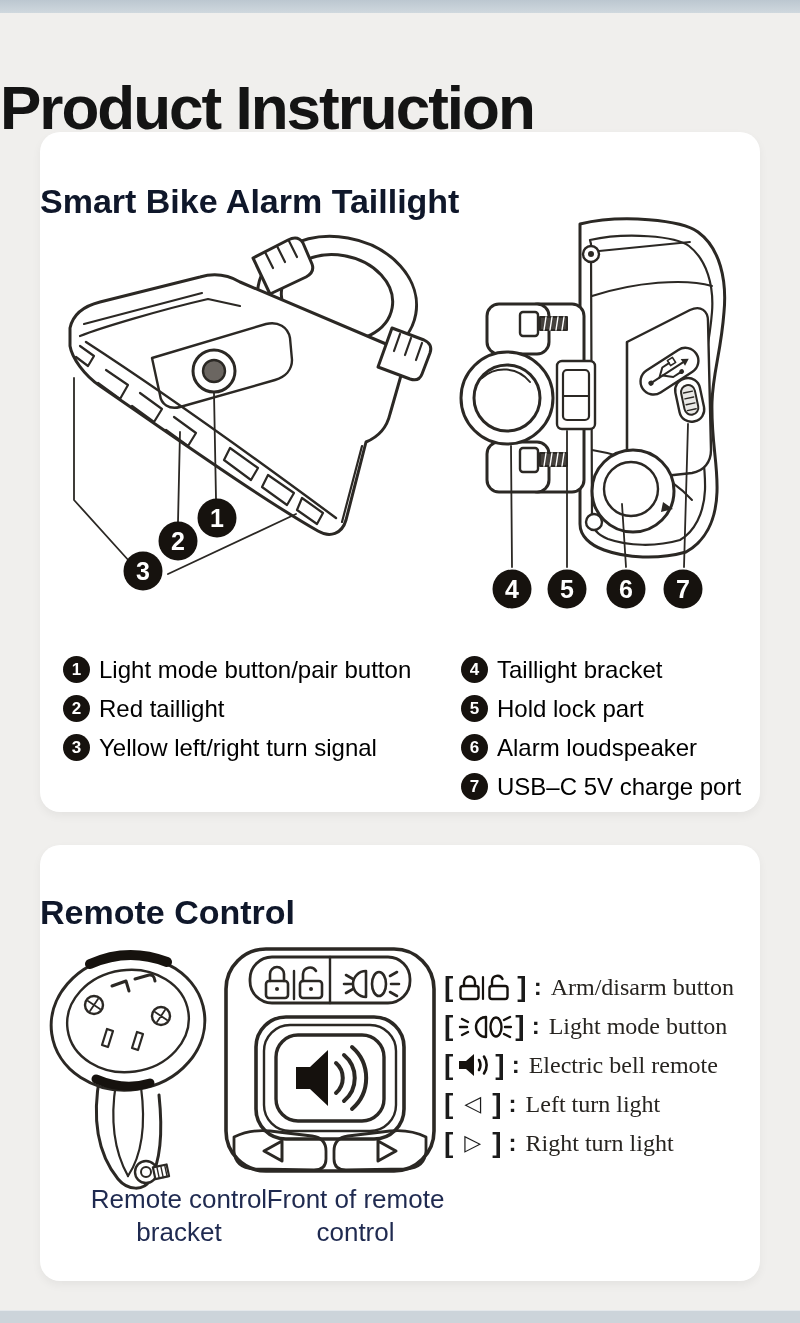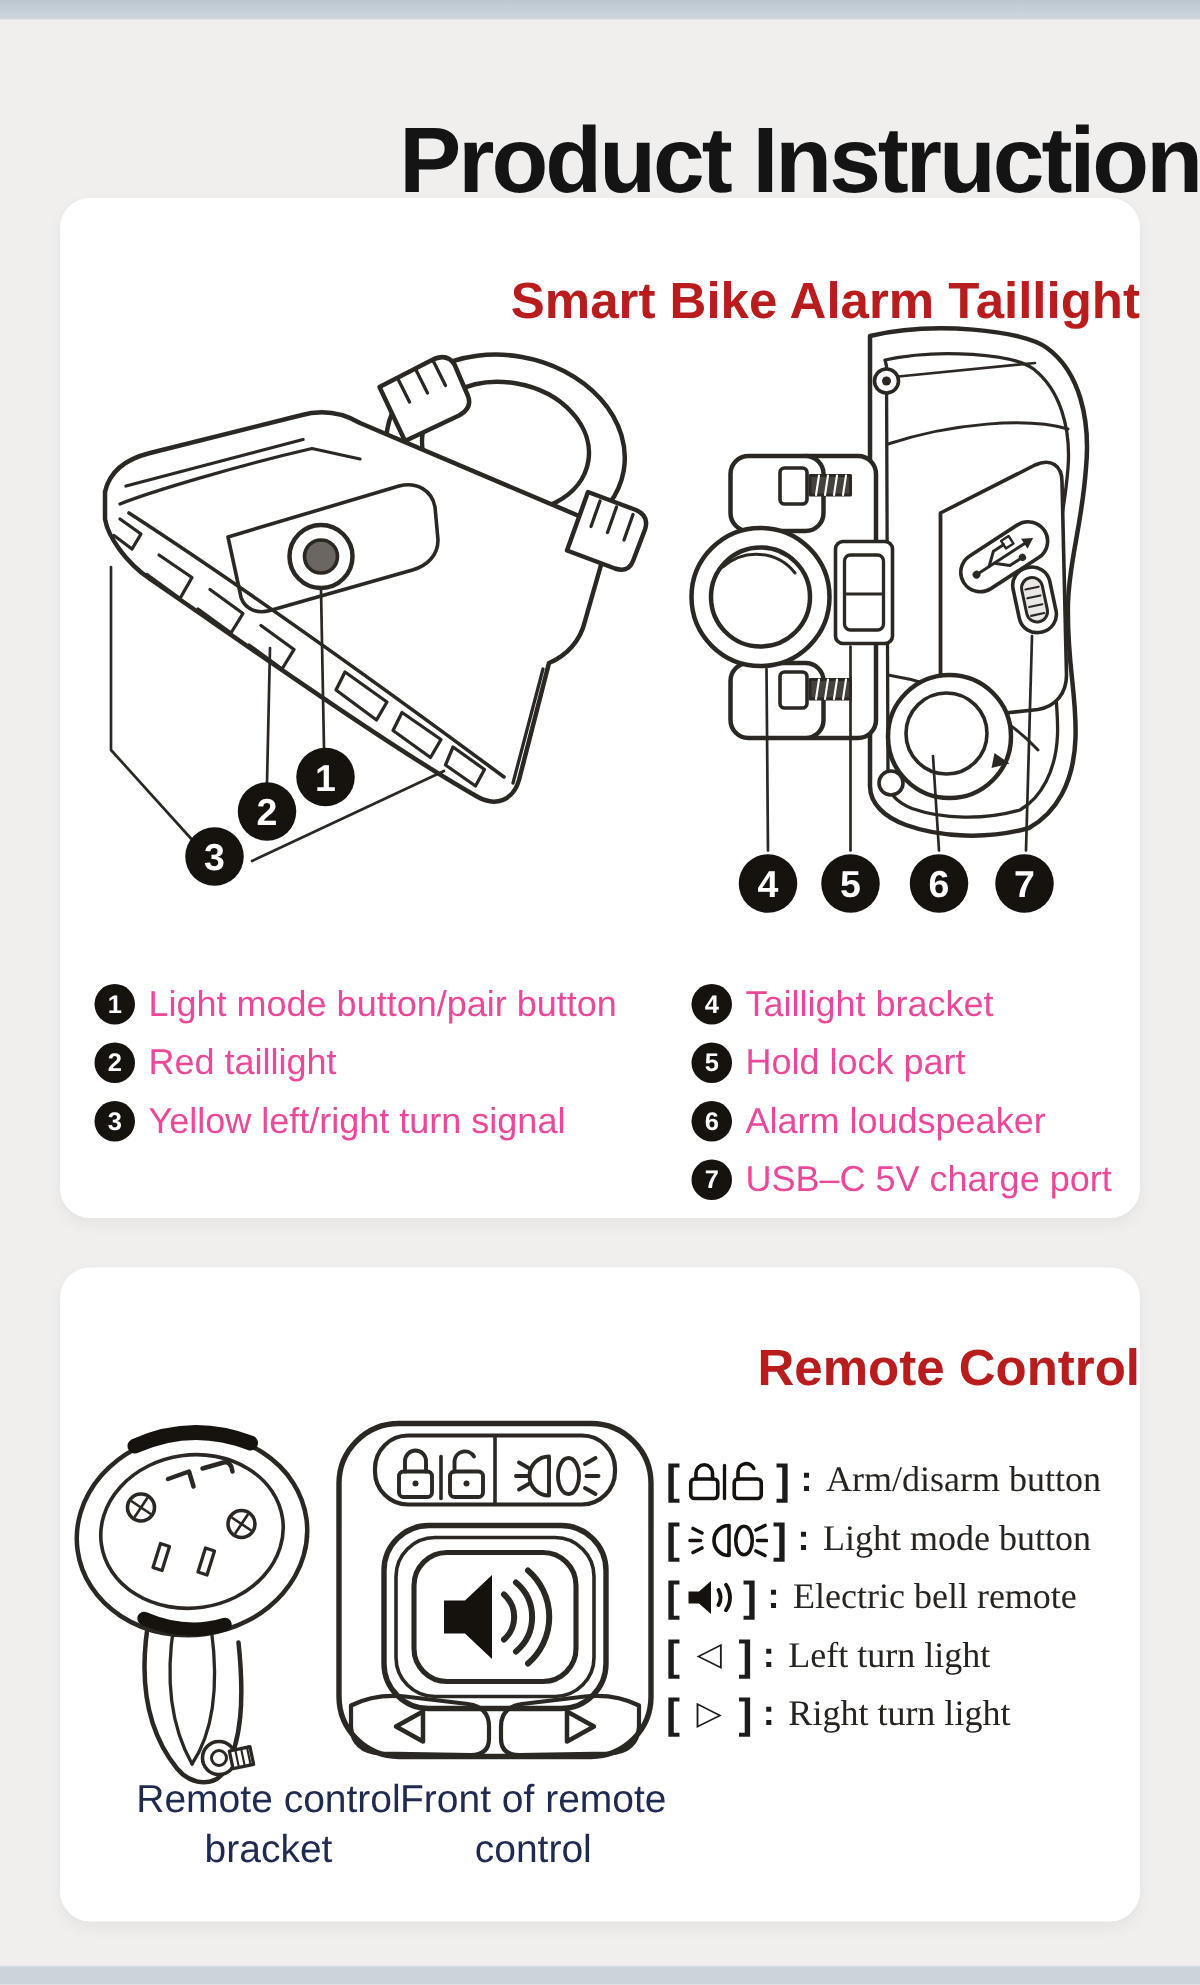--- a/index.html
+++ b/index.html
@@ -5,44 +5,44 @@
   html,body{margin:0;padding:0;}
   body{
     width:800px;height:1323px;position:relative;overflow:hidden;
     background:#f0efed;
     font-family:"Liberation Sans", sans-serif;
   }
   .top-bar{position:absolute;top:0;left:0;width:800px;height:13px;
     background:linear-gradient(#bcc7d0,#cfd8de);}
   .bottom-bar{position:absolute;bottom:0;left:0;width:800px;height:12px;
     background:#ccd4da;border-top:1px solid #e4e8eb;}
-  .page-title{position:absolute;top:30px;left:0;width:800px;text-align:right;
+  .page-title{position:absolute;top:30px;left:0;width:800px;text-align:left;
     font-size:62px;font-weight:600;color:#141414;letter-spacing:-2px;white-space:nowrap;}
   .card{position:absolute;left:40px;width:720px;background:#ffffff;
     border-radius:20px;box-shadow:0 4px 10px rgba(0,0,0,0.05);}
   .card1{top:132px;height:680px;}
   .card2{top:845px;height:436px;}
-  .card-heading{position:absolute;left:0;width:100%;text-align:right;
-    font-size:34px;font-weight:600;color:#b91c1c;white-space:nowrap;}
+  .card-heading{position:absolute;left:0;width:100%;text-align:left;
+    font-size:34px;font-weight:600;color:#0f172a;white-space:nowrap;}
   .card1 .card-heading{top:22px;}
   .card2 .card-heading{top:20px;}
   .svg-abs{position:absolute;}
   .svg-taillight{left:0;top:68px;}
   .svg-bracket-back{left:390px;top:68px;}
   .svg-remote-mount{left:0;top:100px;}
   .svg-remote-front{left:180px;top:98px;}
 
   .tlegend{position:absolute;top:524px;}
   .tlegend-left{left:23px;}
   .tlegend-right{left:421px;}
   .tl-row{display:flex;align-items:center;height:27px;margin-bottom:12px;}
   .badge{width:27px;height:27px;border-radius:50%;background:#16120e;color:#fff;
     display:flex;align-items:center;justify-content:center;
     font-size:17px;font-weight:bold;flex:0 0 27px;}
-  .tl-label{margin-left:9px;font-size:24px;color:#ec4899;white-space:nowrap;}
+  .tl-label{margin-left:9px;font-size:24px;color:#000000;white-space:nowrap;}
 
   .rlegend{position:absolute;left:404px;top:128px;}
   .rl-row{display:flex;align-items:center;height:28px;margin-bottom:11px;
     font-size:24px;color:#272420;}
   .rbracket{font-size:28px;font-weight:bold;color:#1b1b1b;line-height:28px;}
   .ricon{display:flex;align-items:center;justify-content:center;margin:0 3px;}
   .rcolon{margin:0 9px 0 7px;font-weight:bold;color:#1b1b1b;}
   .rlabel{white-space:nowrap;font-family:Liberation Serif, serif;}
   .turn-char{font-family:"DejaVu Sans", sans-serif;font-size:22px;color:#1b1b1b;
     padding:0 11px;line-height:28px;}

